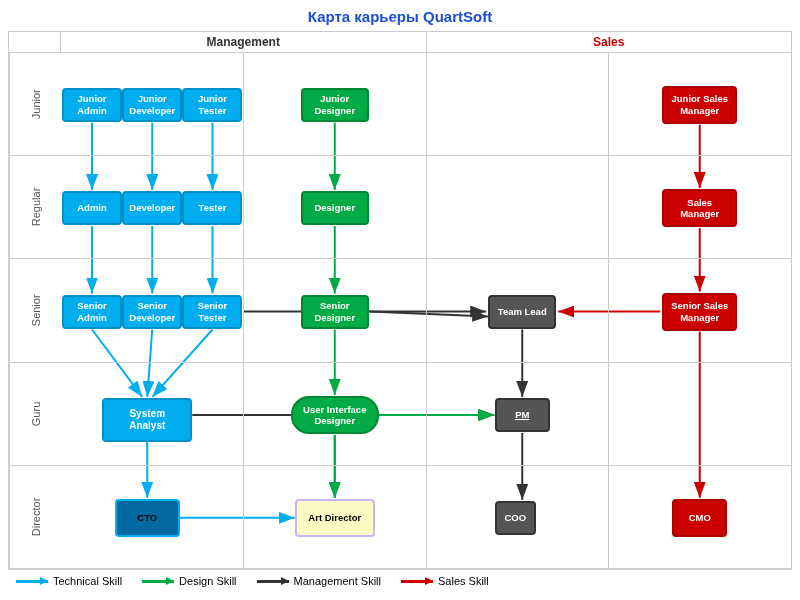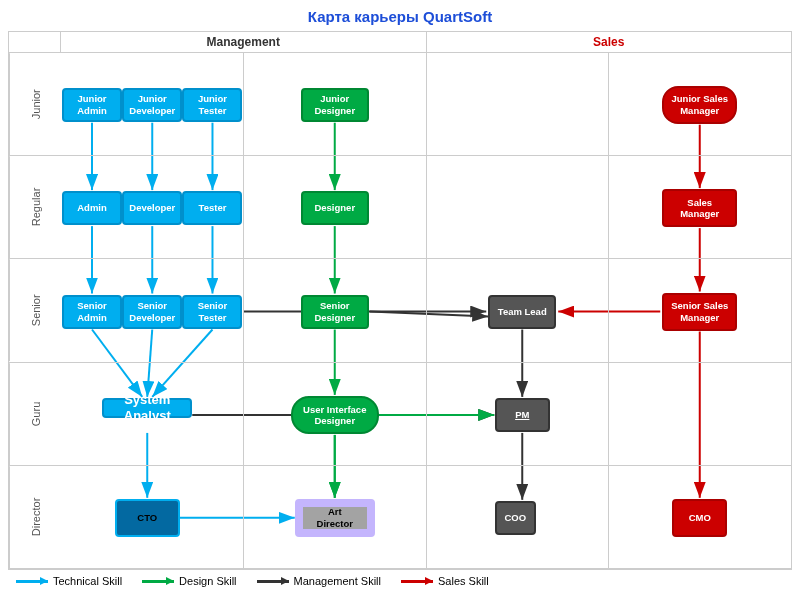--- a/index.html
+++ b/index.html
@@ -100,21 +100,21 @@
       display: flex;
       align-items: center;
       justify-content: center;
     }
     
     .card-blue { background: #00AEEF; border: 2px solid #0090CC; }
     .card-green { background: #00AA44; border: 2px solid #008833; }
     .card-gray { background: #555555; border: 2px solid #333333; }
     .card-red { background: #CC0000; border: 2px solid #AA0000; }
     .card-blue-outline { background: #0369a1; border: 2px solid #00AEEF; color: #000; font-weight: bold; }
-    .card-green-outline { background: #a3a3a3; border: 8px solid #c4b5fd; color: #000; font-weight: bold; }
+    .card-green-outline { background: #fef9c3; border: 2px solid #c4b5fd; color: #000; font-weight: bold; }
     
     
     .legend {
       display: flex;
       gap: 20px;
       padding: 5px 8px;
       font-size: 11px;
       align-items: center;
     }
     
@@ -264,33 +264,33 @@
         <div class="row-cell"></div>
         <div class="row-cell"></div>
         <div class="row-cell"></div>
         <div class="row-cell"></div>
       </div>
 
     <div class="card card-blue" style="left: 53.025px; top: 34.7031px; width: 60px; height: 34px; font-size: 9.5px;">Junior<br>Admin</div>
         <div class="card card-blue" style="left: 113.25px; top: 34.7031px; width: 60px; height: 34px; font-size: 9.5px;">Junior<br>Developer</div>
         <div class="card card-blue" style="left: 173.475px; top: 34.7031px; width: 60px; height: 34px; font-size: 9.5px;">Junior<br>Tester</div>
         <div class="card card-green" style="left: 291.75px; top: 34.7031px; width: 68px; height: 34px; font-size: 9.5px;">Junior<br>Designer</div>
-        <div class="card card-red" style="left: 653.25px; top: 32.7031px; width: 75px; height: 38px; font-size: 9.5px; border-radius: 16px;">Junior Sales<br>Manager</div>
+        <div class="card card-red" style="left: 653.25px; top: 32.7031px; width: 75px; height: 38px; font-size: 9.5px;">Junior Sales<br>Manager</div>
         <div class="card card-blue" style="left: 53.025px; top: 138.109px; width: 60px; height: 34px; font-size: 9.5px;">Admin</div>
         <div class="card card-blue" style="left: 113.25px; top: 138.109px; width: 60px; height: 34px; font-size: 9.5px;">Developer</div>
         <div class="card card-blue" style="left: 173.475px; top: 138.109px; width: 60px; height: 34px; font-size: 9.5px;">Tester</div>
         <div class="card card-green" style="left: 291.75px; top: 138.109px; width: 68px; height: 34px; font-size: 9.5px;">Designer</div>
         <div class="card card-red" style="left: 653.25px; top: 136.109px; width: 75px; height: 38px; font-size: 9.5px;">Sales<br>Manager</div>
         <div class="card card-blue" style="left: 53.025px; top: 241.516px; width: 60px; height: 34px; font-size: 9.5px;">Senior<br>Admin</div>
         <div class="card card-blue" style="left: 113.25px; top: 241.516px; width: 60px; height: 34px; font-size: 9.5px;">Senior<br>Developer</div>
         <div class="card card-blue" style="left: 173.475px; top: 241.516px; width: 60px; height: 34px; font-size: 9.5px;">Senior<br>Tester</div>
         <div class="card card-green" style="left: 291.75px; top: 241.516px; width: 68px; height: 34px; font-size: 9.5px;">Senior<br>Designer</div>
         <div class="card card-gray" style="left: 479.25px; top: 241.516px; width: 68px; height: 34px; font-size: 9.5px;">Team Lead</div>
         <div class="card card-red" style="left: 653.25px; top: 239.516px; width: 75px; height: 38px; font-size: 9.5px;">Senior Sales<br>Manager</div>
-        <div class="card card-blue" style="left: 93.25px; top: 344.922px; width: 90px; height: 20px; font-size: 13px;">System Analyst</div>
+        <div class="card card-blue" style="left: 93.25px; top: 344.922px; width: 90px; height: 44px; font-size: 10px;">System Analyst</div>
         <div class="card card-green" style="left: 281.75px; top: 342.922px; width: 88px; height: 38px; font-size: 9.5px; border-radius: 18px;">User Interface<br>Designer</div>
         <div class="card card-gray" style="left: 485.75px; top: 344.922px; width: 55px; height: 34px; font-size: 9.5px; text-decoration: underline;">PM</div>
         <div class="card card-blue-outline" style="left: 105.75px; top: 445.828px; width: 65px; height: 38px; font-size: 9.5px;">CTO</div>
         <div class="card card-green-outline" style="left: 285.75px; top: 445.828px; width: 80px; height: 38px; font-size: 9.5px;">Art Director</div>
         <div class="card card-gray" style="left: 485.75px; top: 447.828px; width: 41px; height: 34px; font-size: 9.5px;">COO</div>
         <div class="card card-red" style="left: 663.25px; top: 445.828px; width: 55px; height: 38px; font-size: 9.5px;">CMO</div>
       </div>
   </div>
 
   <div class="legend">

